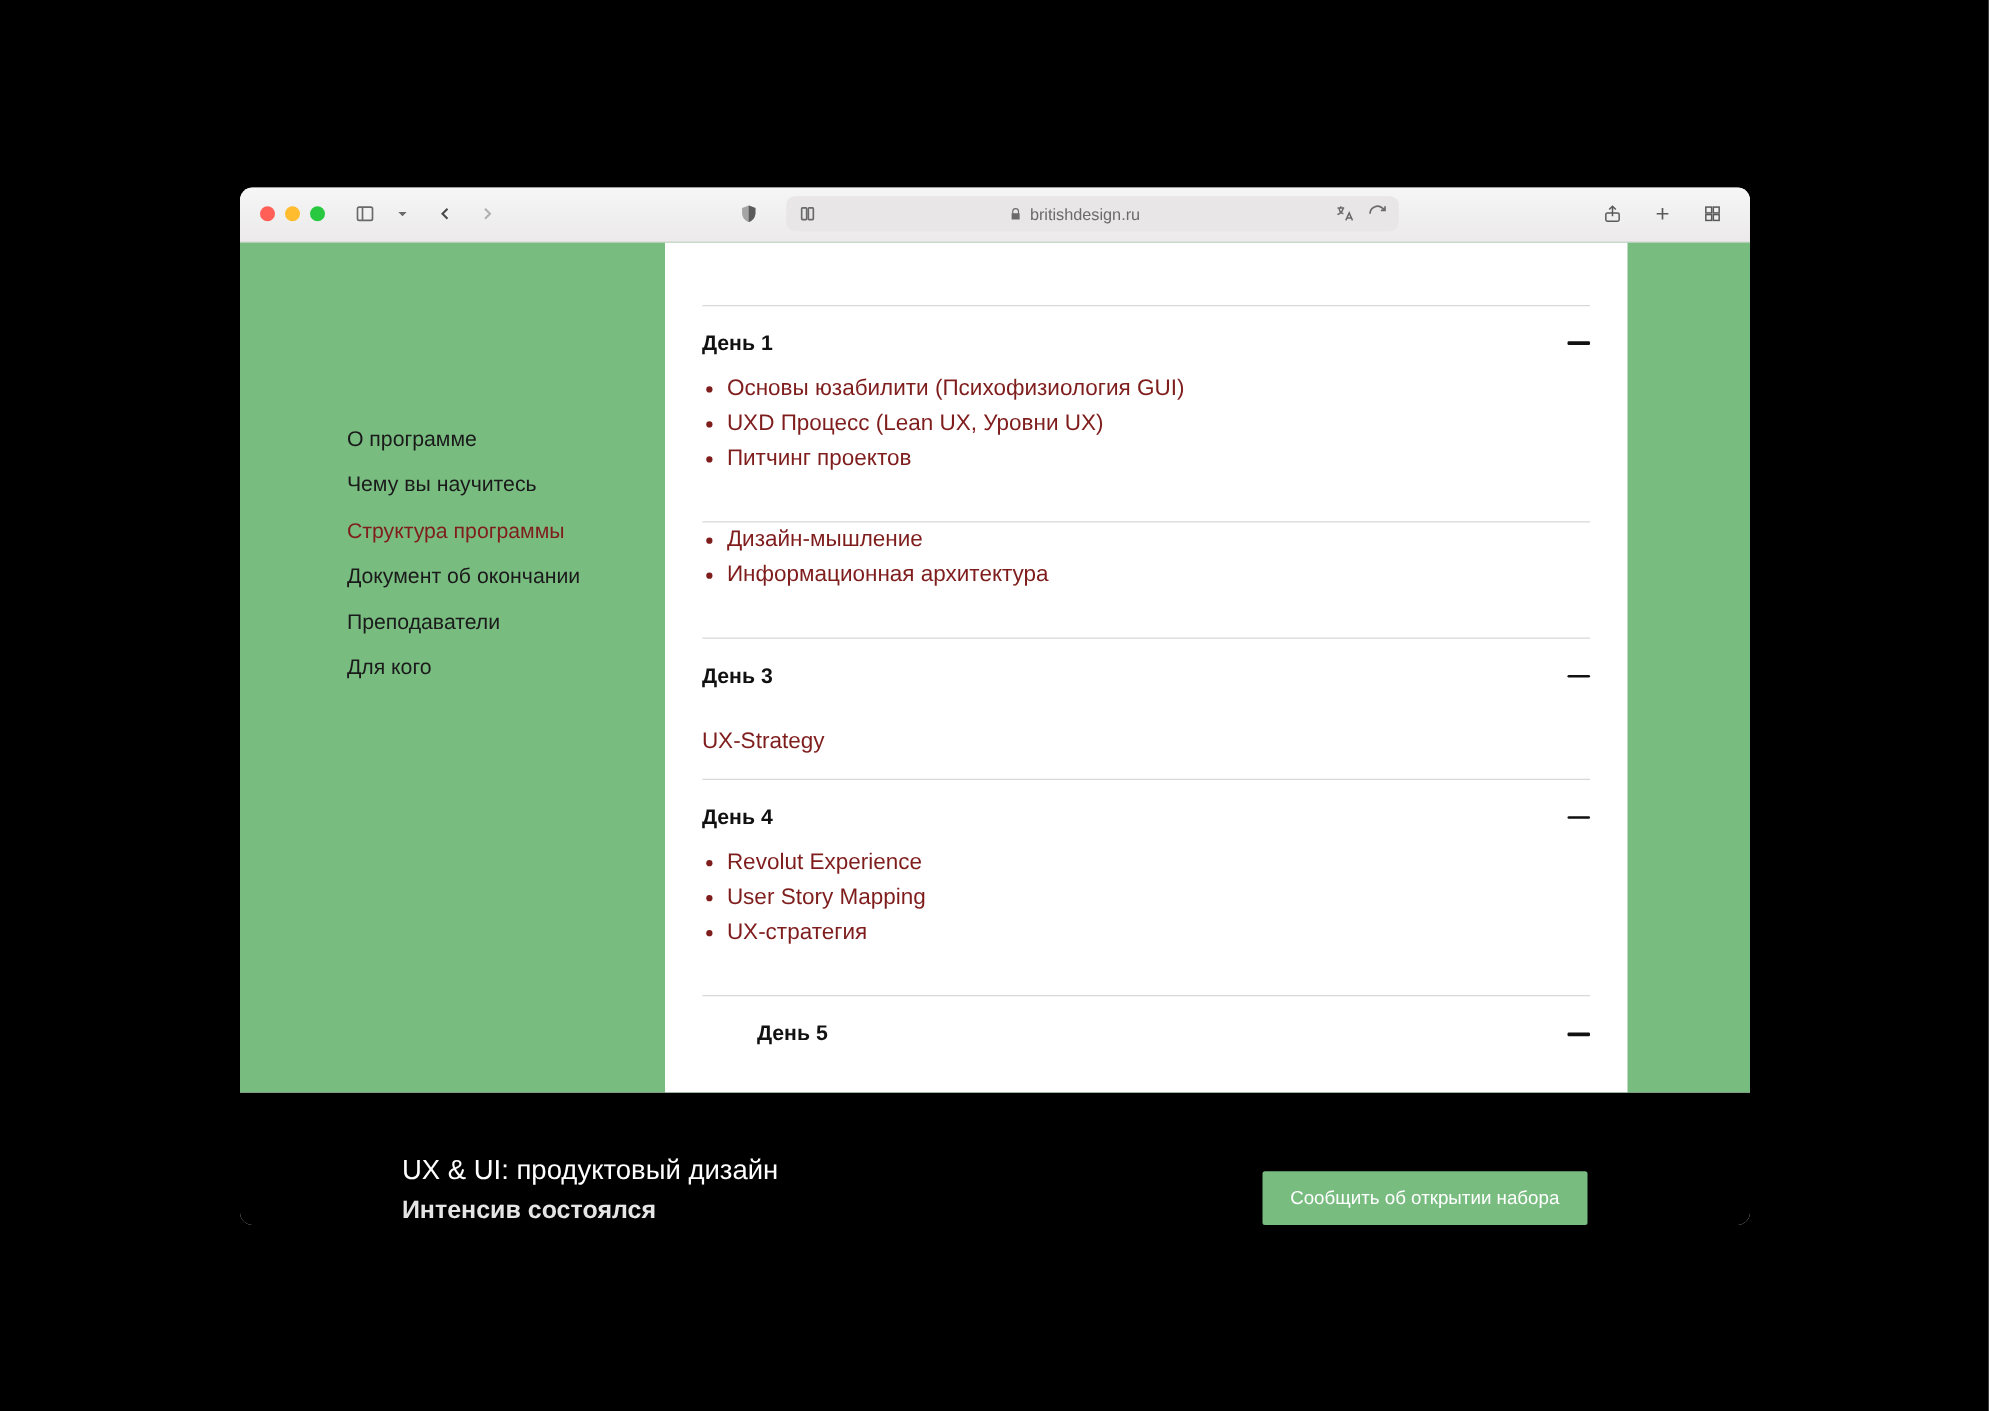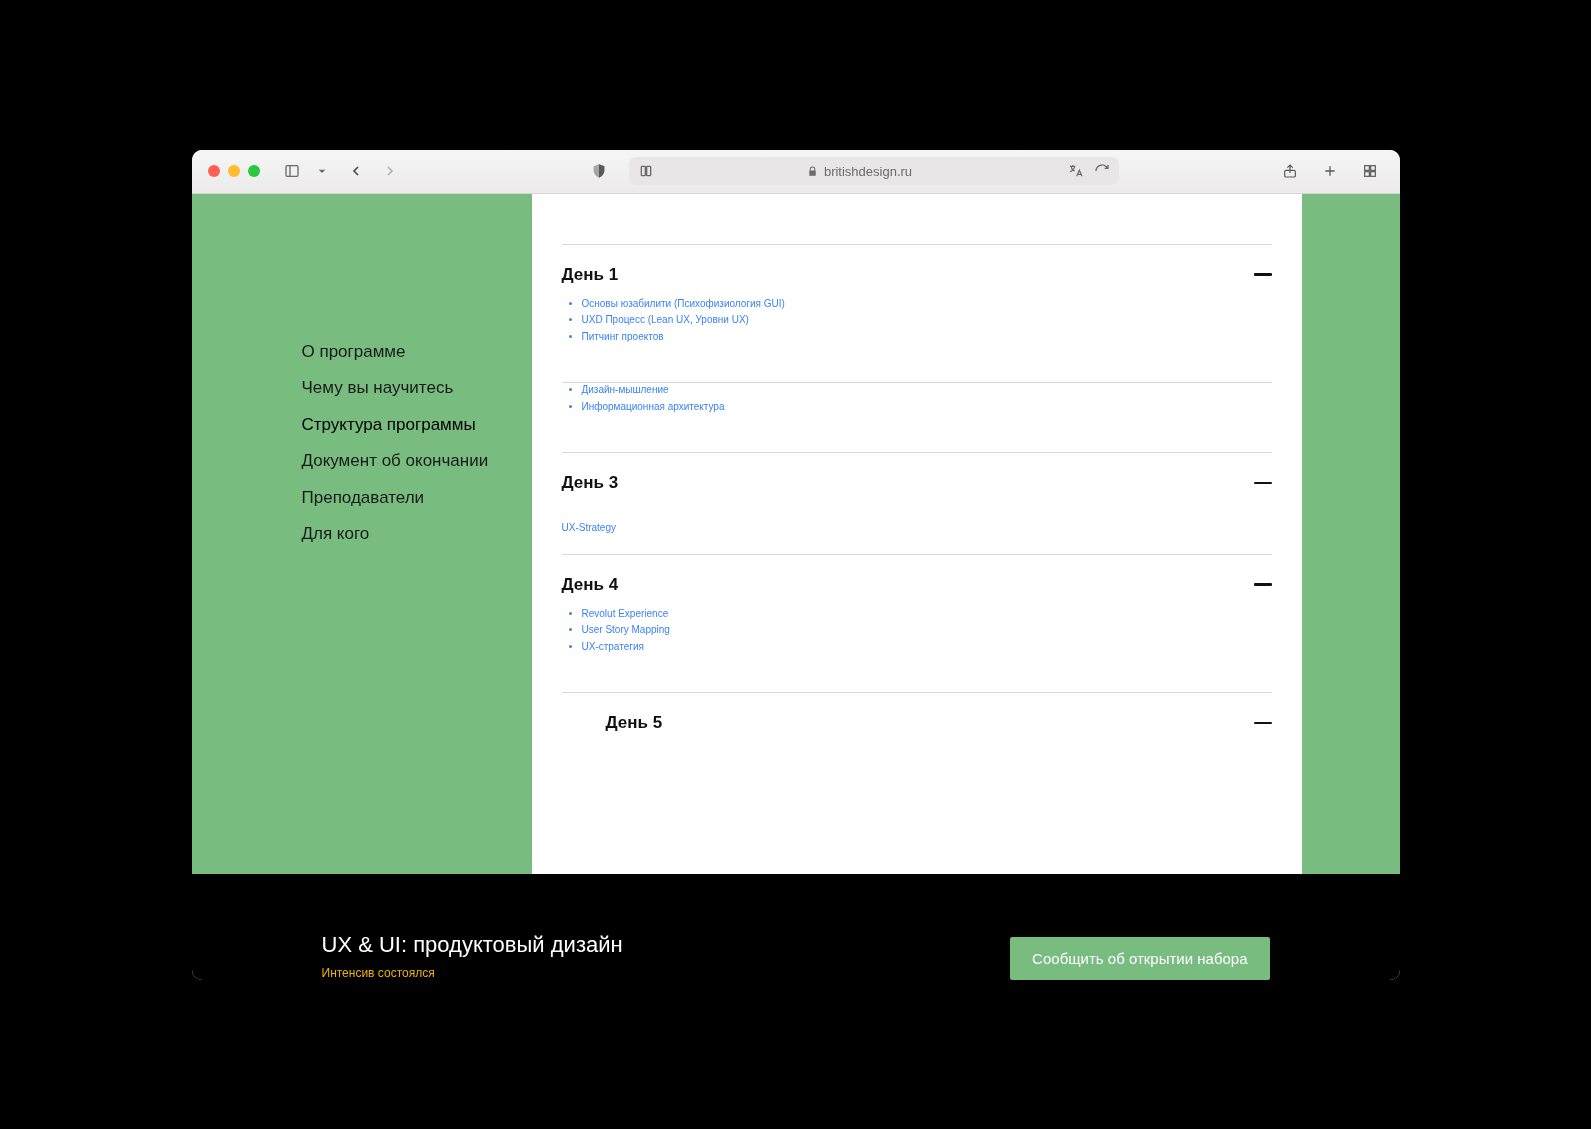--- a/index.html
+++ b/index.html
@@ -68,66 +68,66 @@
 
     .page {
       flex: 1;
       background: #79bc80;
       position: relative;
       overflow: hidden;
       display: flex;
     }
     .sidebar {
       width: 340px;
-      padding: 145px 0 0 110px;
+      padding: 145px 0 0 86px;
       flex-shrink: 0;
     }
     .sidebar-item {
       font-size: 17px;
       color: #1a1a1a;
       margin-bottom: 11px;
       cursor: pointer;
       line-height: 1.5;
     }
-    .sidebar-item.active { color: #000000; }
+    .sidebar-item.active { color: #7f1d1d; }
 
     .content-panel {
       flex: 1;
       background: #fff;
       margin-right: 98px;
       overflow-y: auto;
       padding: 0 30px;
     }
     .content-inner { padding-top: 50px; }
     .acc-section { border-top: 1px solid #d8d8d8; padding: 0; }
     .acc-header {
       display: flex;
       justify-content: space-between;
       align-items: center;
       padding: 20px 0 12px;
       cursor: pointer;
     }
     .acc-title { font-size: 17px; font-weight: 700; color: #111; }
     .acc-icon { width: 18px; height: 2.5px; background: #111; border-radius: 1px; }
-    .acc-body { padding: 0 0 36px; font-size: 10px; color: #3b82f6; line-height: 1.45; }
+    .acc-body { padding: 0 0 36px; font-size: 18px; color: #7f1d1d; line-height: 1.45; }
     .acc-body ul { list-style: disc; padding-left: 20px; }
     .acc-body ul li { margin-bottom: 2px; }
     .acc-body.plain { padding-bottom: 18px; margin-top: 16px; }
 
     .bottom-bar {
       height: 106px;
       background: #000;
       display: flex;
       align-items: flex-end;
       padding: 0 130px;
       justify-content: space-between;
     }
     .bb-left { display: flex; flex-direction: column; gap: 8px; }
     .bb-title { color: #fff; font-size: 22px; font-weight: 400; }
-    .bb-sub { color: #eab308; font-size: 12px; font-weight: 400; }
+    .bb-sub { color: #e5e5e5; font-size: 20px; font-weight: 700; }
     .bb-button {
       background: #79bc80;
       color: #fff;
       font-size: 15px;
       padding: 13px 22px;
       border: none;
       border-radius: 2px;
       cursor: pointer;
     }
   </style>

